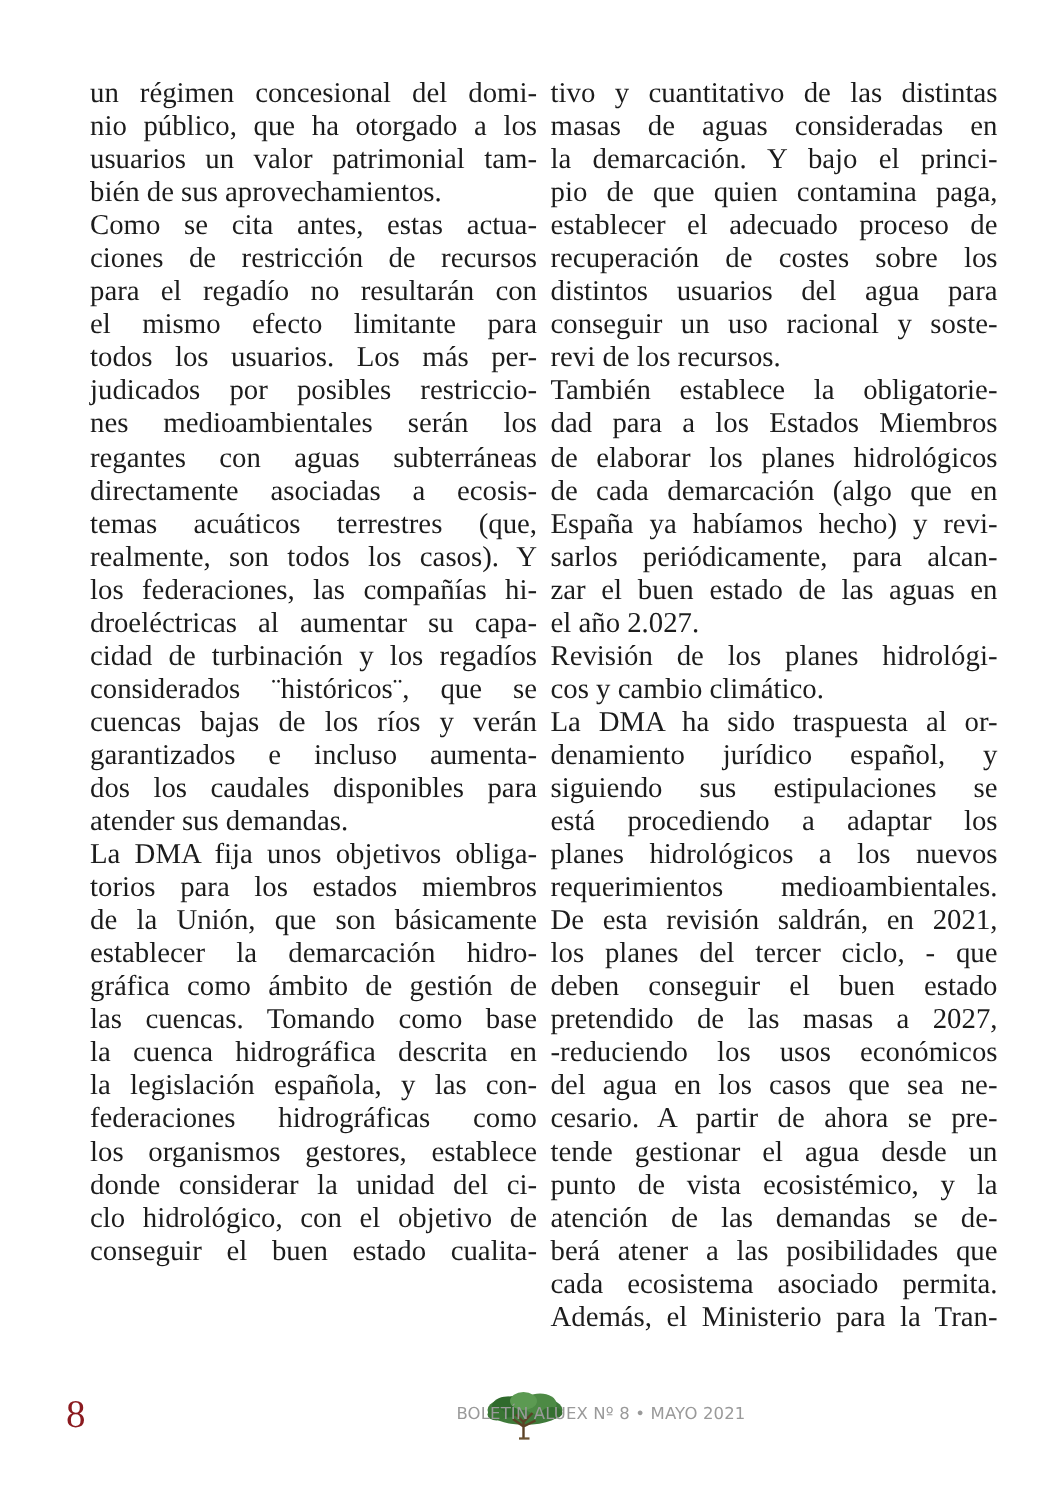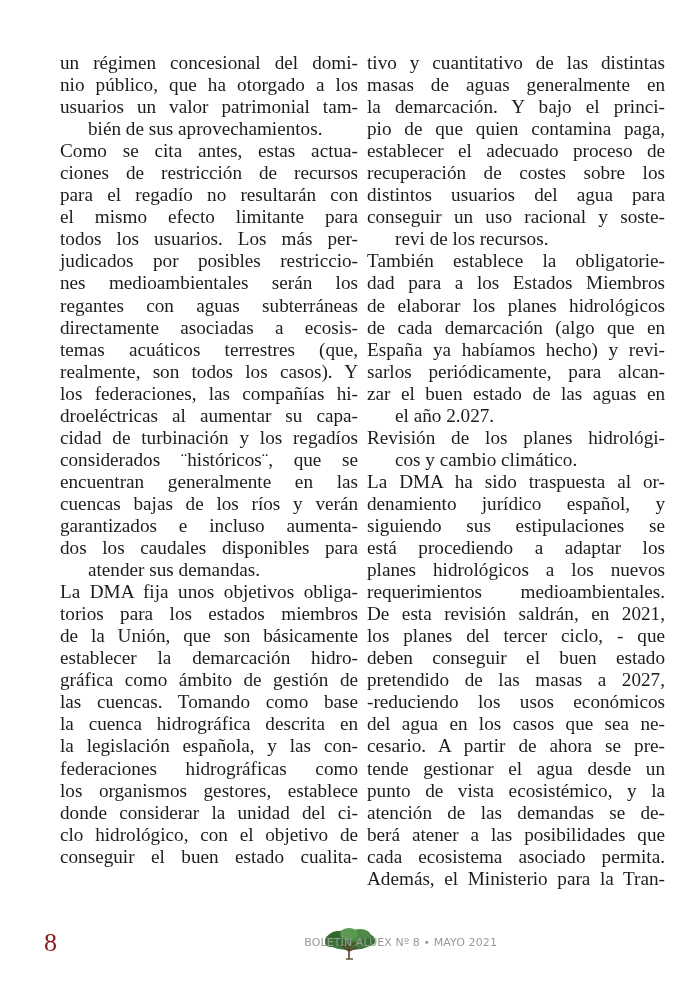--- a/index.html
+++ b/index.html
@@ -9,21 +9,21 @@
     position: absolute; top: 52px; width: 298px;
     font-family: "Liberation Serif", "DejaVu Serif", serif;
     font-size: 19.2px; line-height: 22.05px; color: #1c1c1c;
   }
   .col-left { left: 60px; }
   .col-right { left: 367px; }
   .line {
     display: block; white-space: nowrap; text-align: justify; text-align-last: justify;
     height: 22.05px; overflow: visible;
   }
-  .line.last { text-align-last: left; margin-left: 28px; }
+  .line.last { text-align-last: left; }
   .footer-page-number {
     position: absolute; left: 44px; top: 928px;
     font-family: "Liberation Serif", serif; font-size: 26px; color: #8b1a1f;
   }
   .footer-logo { position: absolute; left: 322px; top: 926px; width: 56px; height: 36px; }
   .footer-credit {
     position: absolute; right: 59px; top: 936px;
     font-family: "DejaVu Sans", "Liberation Sans", sans-serif; font-size: 11px;
     color: #9a9a9a; letter-spacing: 0.1px;
   }
@@ -45,42 +45,41 @@
       <span class="line">judicados por posibles restriccio-</span>
       <span class="line">nes medioambientales serán los</span>
       <span class="line">regantes con aguas subterráneas</span>
       <span class="line">directamente asociadas a ecosis-</span>
       <span class="line">temas acuáticos terrestres (que,</span>
       <span class="line">realmente, son todos los casos). Y</span>
       <span class="line">los federaciones, las compañías hi-</span>
       <span class="line">droeléctricas al aumentar su capa-</span>
       <span class="line">cidad de turbinación y los regadíos</span>
       <span class="line">considerados ¨históricos¨, que se</span>
-      <span class="line">encuentran generalmente en las</span>
       <span class="line">cuencas bajas de los ríos y verán</span>
       <span class="line">garantizados e incluso aumenta-</span>
       <span class="line">dos los caudales disponibles para</span>
       <span class="line last">atender sus demandas.</span>
       <span class="line">La DMA fija unos objetivos obliga-</span>
       <span class="line">torios para los estados miembros</span>
       <span class="line">de la Unión, que son básicamente</span>
       <span class="line">establecer la demarcación hidro-</span>
       <span class="line">gráfica como ámbito de gestión de</span>
       <span class="line">las cuencas. Tomando como base</span>
       <span class="line">la cuenca hidrográfica descrita en</span>
       <span class="line">la legislación española, y las con-</span>
       <span class="line">federaciones hidrográficas como</span>
       <span class="line">los organismos gestores, establece</span>
       <span class="line">donde considerar la unidad del ci-</span>
       <span class="line">clo hidrológico, con el objetivo de</span>
       <span class="line">conseguir el buen estado cualita-</span>
     </div>
   <div class="col col-right" id="col-right">
       <span class="line">tivo y cuantitativo de las distintas</span>
-      <span class="line">masas de aguas generalmente en</span>
+      <span class="line">masas de aguas consideradas en</span>
       <span class="line">la demarcación. Y bajo el princi-</span>
       <span class="line">pio de que quien contamina paga,</span>
       <span class="line">establecer el adecuado proceso de</span>
       <span class="line">recuperación de costes sobre los</span>
       <span class="line">distintos usuarios del agua para</span>
       <span class="line">conseguir un uso racional y soste-</span>
       <span class="line last">revi de los recursos.</span>
       <span class="line">También establece la obligatorie-</span>
       <span class="line">dad para a los Estados Miembros</span>
       <span class="line">de elaborar los planes hidrológicos</span>

